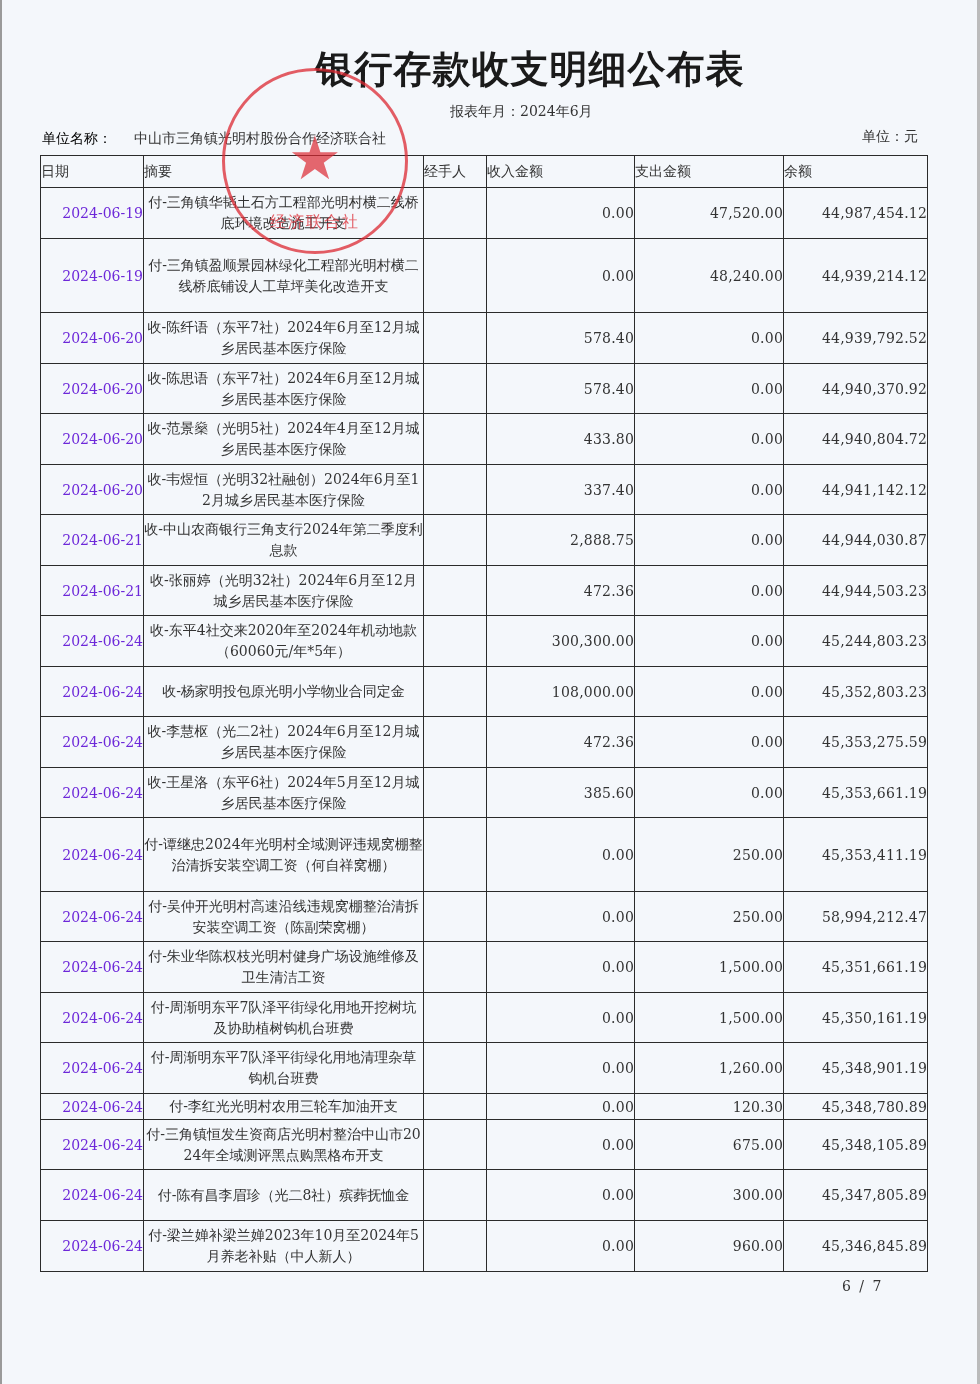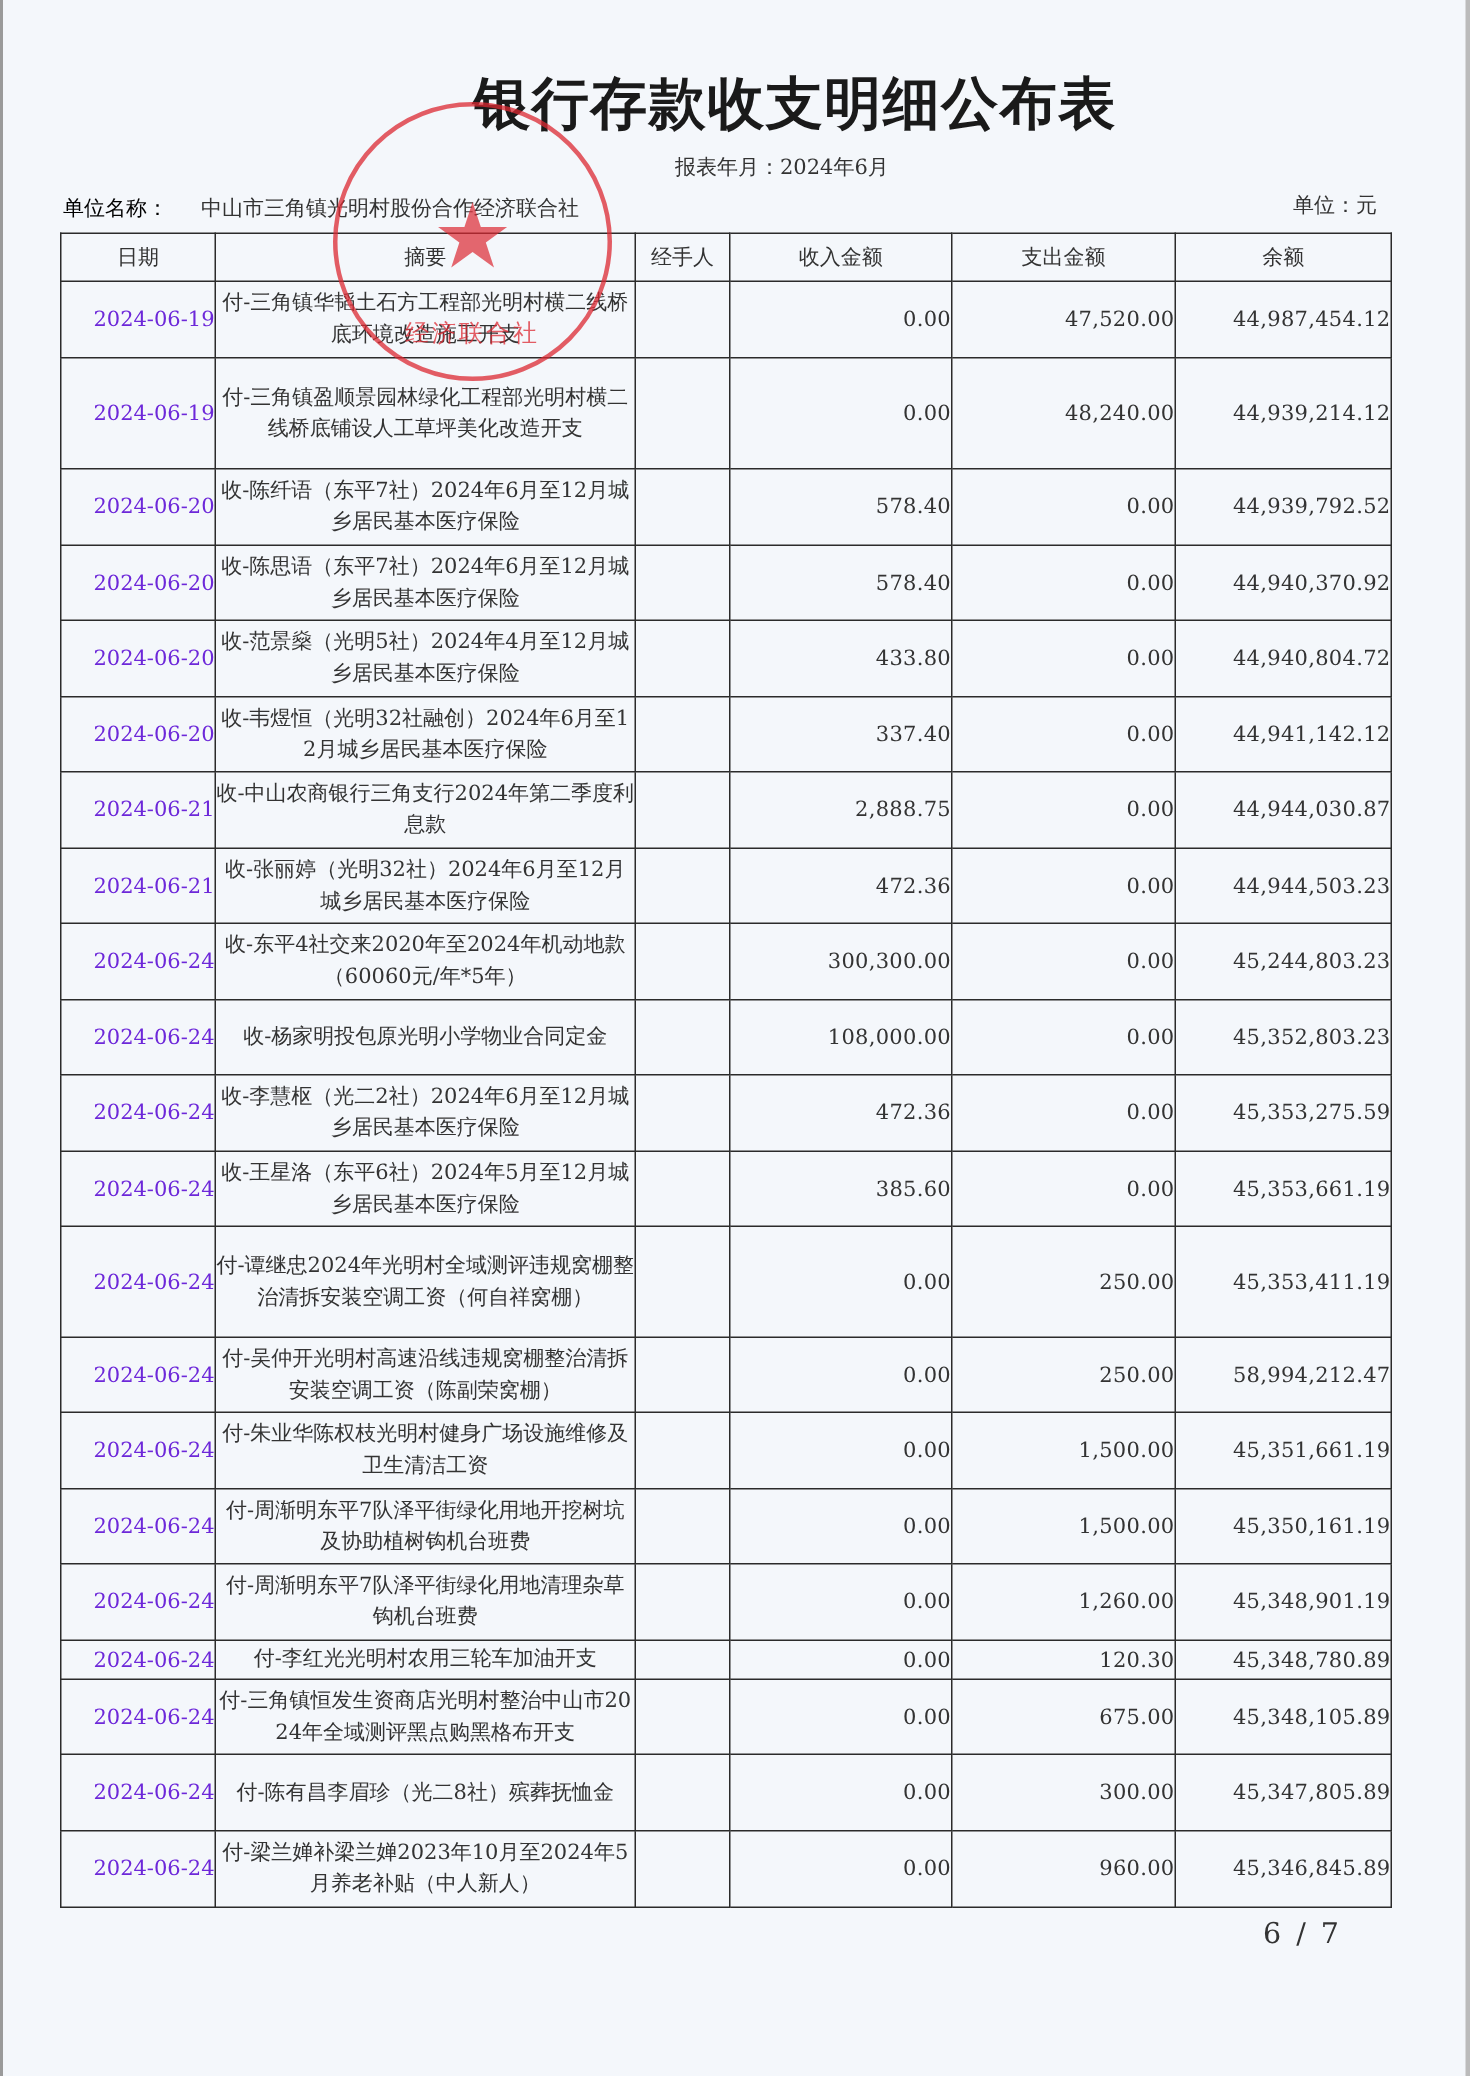--- a/index.html
+++ b/index.html
@@ -31,21 +31,21 @@
   table.ledger {
     position: absolute; left: 40px; top: 155px;
     border-collapse: collapse; table-layout: fixed;
     width: 887px;
     font-size: 14px;
   }
   table.ledger th, table.ledger td {
     border: 1.4px solid #2b2b2b; padding: 0; vertical-align: middle;
   }
   table.ledger th {
-    height: 31px; font-weight: normal; text-align: center; color: #333;
+    height: 31px; font-weight: normal; text-align: left; color: #333;
   }
   td.c-date { text-align: right; color: #6d28d9; }
   td.c-desc { padding: 2px 4px 2px 4px; line-height: 21px; text-align: center; color: #333; word-break: break-all; }
   td.c-num { text-align: right; vertical-align: bottom; padding-right: 3px; padding-bottom: 4px; color: #333; font-family: "DejaVu Serif", serif; letter-spacing: 0.2px; }
   td.c-handler { }
   .stamp {
     position: absolute; left: 222px; top: 68px; width: 180px; height: 180px;
     border-radius: 50%; border: 3px solid rgba(220, 40, 50, 0.75);
     pointer-events: none;
   }
@@ -57,21 +57,21 @@
     position: absolute; left: 0; top: 10px; width: 100%; text-align: center;
     color: rgba(220, 40, 50, 0.75); font-size: 17px; letter-spacing: 1px;
     font-family: "DejaVu Sans", sans-serif;
   }
   .stamp-text-bottom {
     position: absolute; left: 0; bottom: 18px; width: 100%; text-align: center;
     color: rgba(220, 40, 50, 0.75); font-size: 16px; letter-spacing: 2px;
     font-family: "DejaVu Sans", sans-serif;
   }
   .page-number {
-    position: absolute; left: 842px; top: 1278px; font-size: 19px; color: #333; letter-spacing: 2px;
+    position: absolute; left: 842px; top: 1278px; font-size: 14px; color: #333; letter-spacing: 2px;
   }
 </style>
 </head>
 <body>
 
 <div class="page-edge-left"></div>
 <div class="page-edge-right"></div>
 
 <div class="title">银行存款收支明细公布表</div>
 <div class="report-month">报表年月：2024年6月</div>

